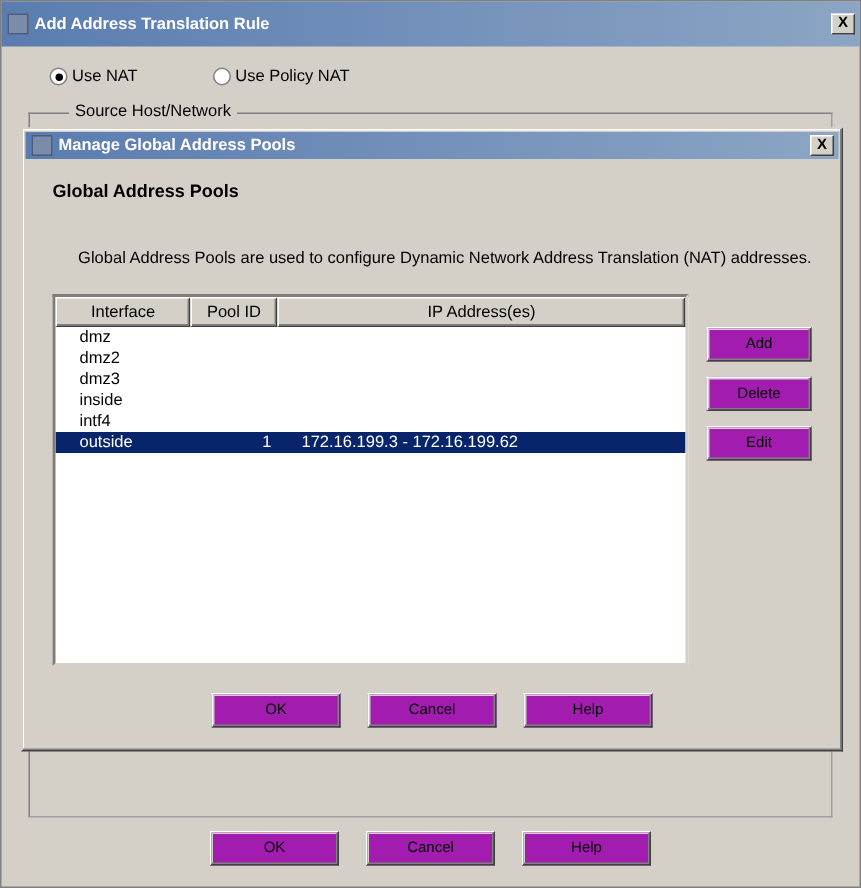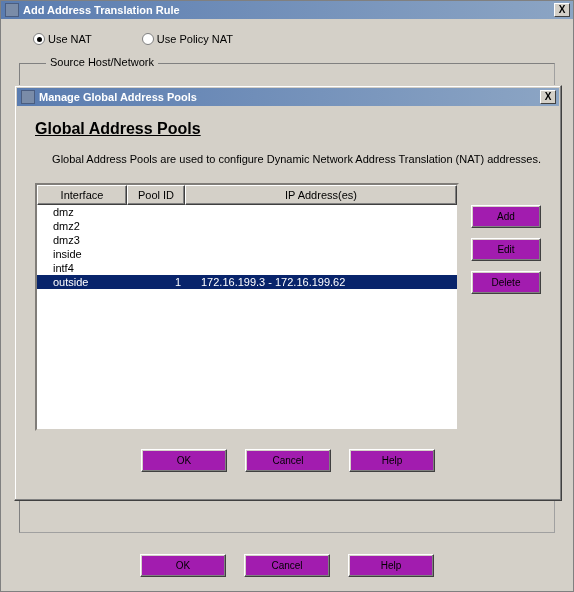--- a/index.html
+++ b/index.html
@@ -19,21 +19,21 @@
       top: 0;
       left: 0;
       right: 0;
       bottom: 0;
       background: #d4d0c8;
       border: 1px solid #808080;
     }
     .back-titlebar {
       background: linear-gradient(to right, #5a7cb0, #8ca5c4);
       color: #fff;
-      height: 18px;
+      height: 30px;
       display: flex;
       align-items: center;
       padding: 0 3px 0 4px;
       font-weight: bold;
       font-size: 11px;
     }
     .back-titlebar .title-icon {
       width: 14px; height: 14px;
       background: #7a8ca8;
       border: 1px solid #4a5d80;
@@ -169,23 +169,22 @@
       border: 1px solid #4a5d80;
       margin-right: 4px;
     }
     .front-titlebar .title-text { flex: 1; }
     
     .front-body {
       padding: 12px 20px;
     }
     .front-heading {
       font-weight: bold;
-      font-size: 16px;
-      margin-bottom: 14px;
-      text-decoration: underline;
+      font-size: 12px;
+      margin-bottom: 31px;
     }
     .front-desc {
       font-size: 11px;
       margin-bottom: 16px;
       line-height: 1.4;
       text-align: right;
     }
     
     .table-area {
       display: flex;
@@ -326,22 +325,22 @@
             </div>
             <div class="list-row selected">
               <div class="cell col-interface">outside</div>
               <div class="cell col-poolid">1</div>
               <div class="cell col-ip">172.16.199.3 - 172.16.199.62</div>
             </div>
           </div>
       </div>
       <div class="side-buttons">
         <button class="btn">Add</button>
+        <button class="btn">Delete</button>
         <button class="btn">Edit</button>
-        <button class="btn">Delete</button>
       </div>
     </div>
 
     <div class="front-btn-row">
       <button class="btn">OK</button>
       <button class="btn">Cancel</button>
       <button class="btn">Help</button>
     </div>
   </div>
 </div>

